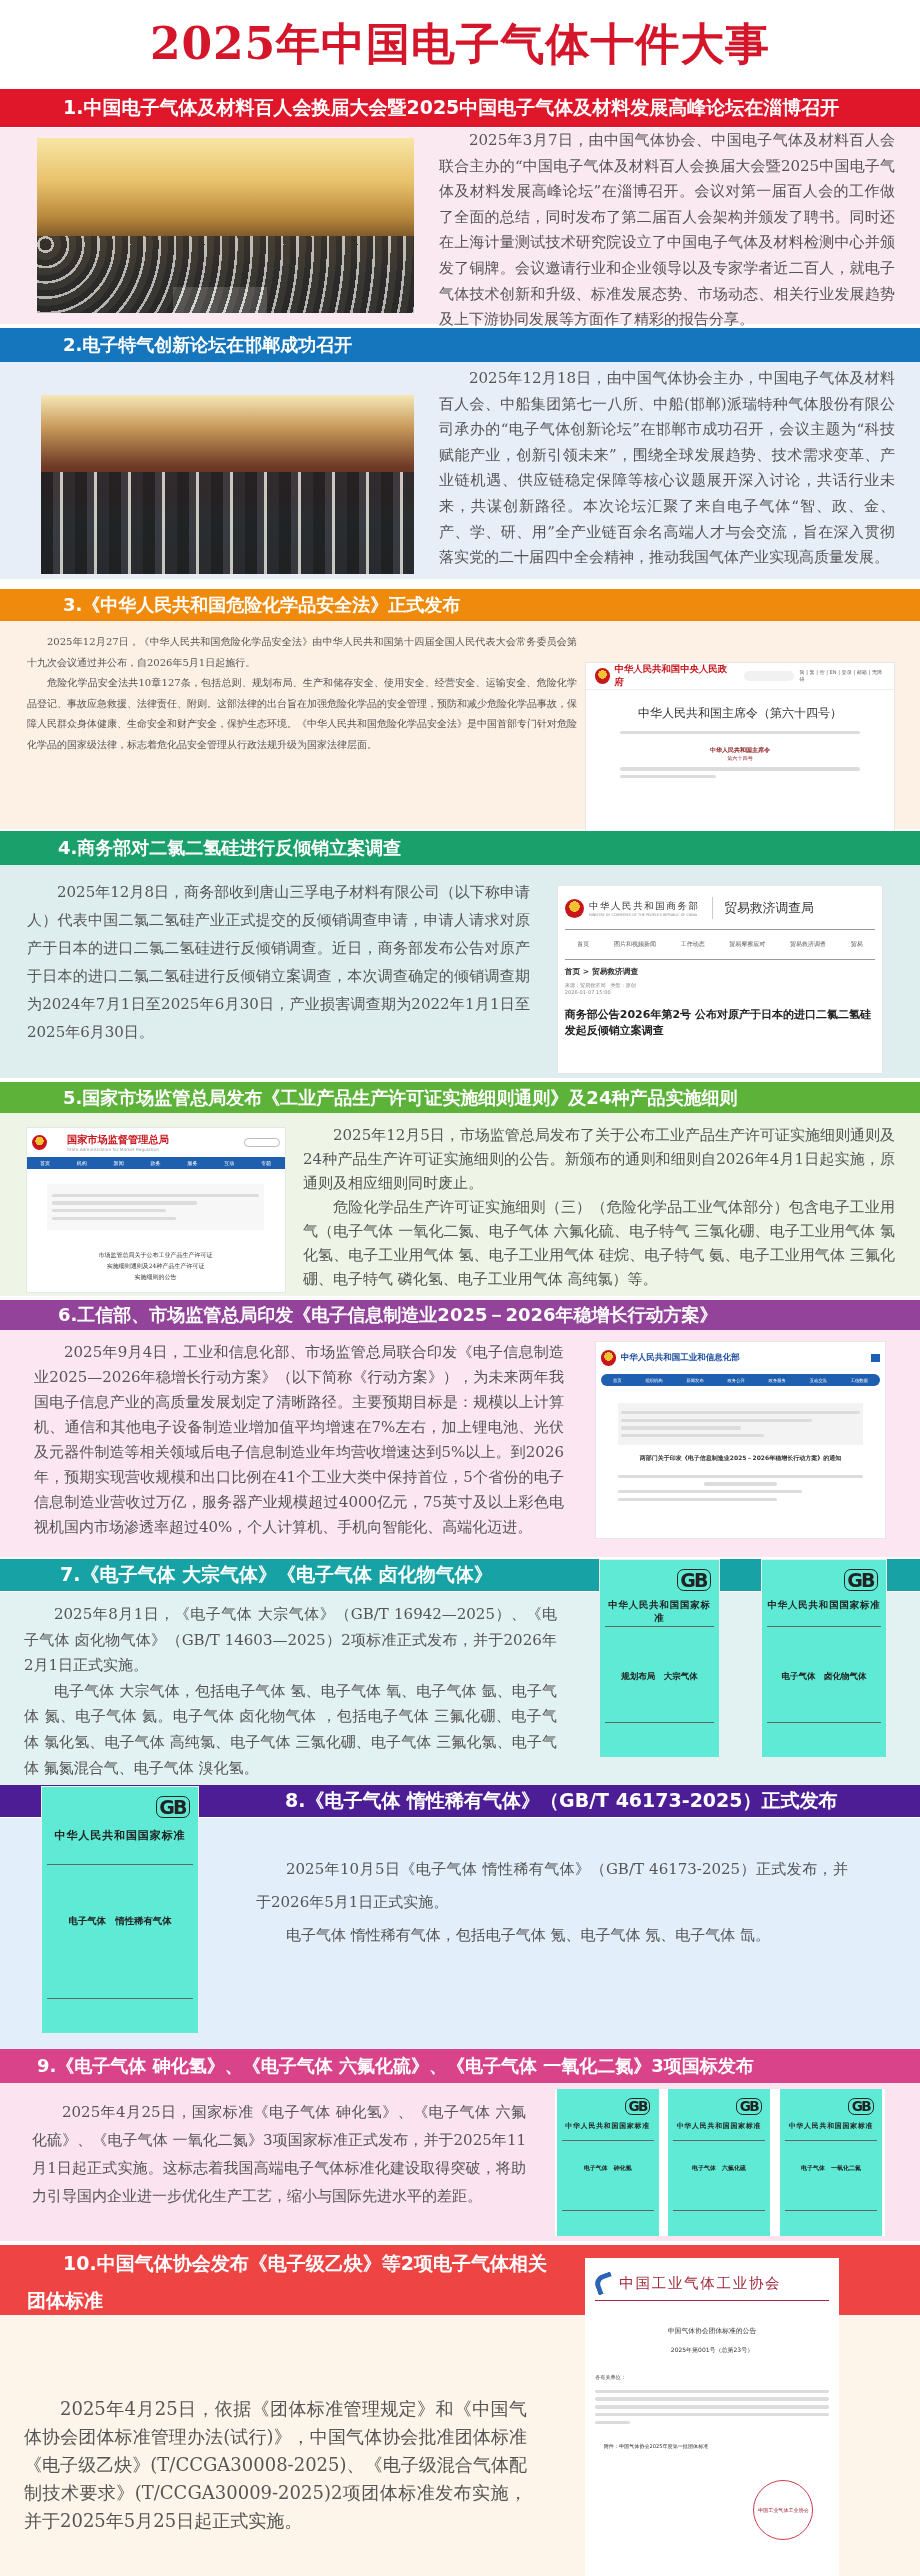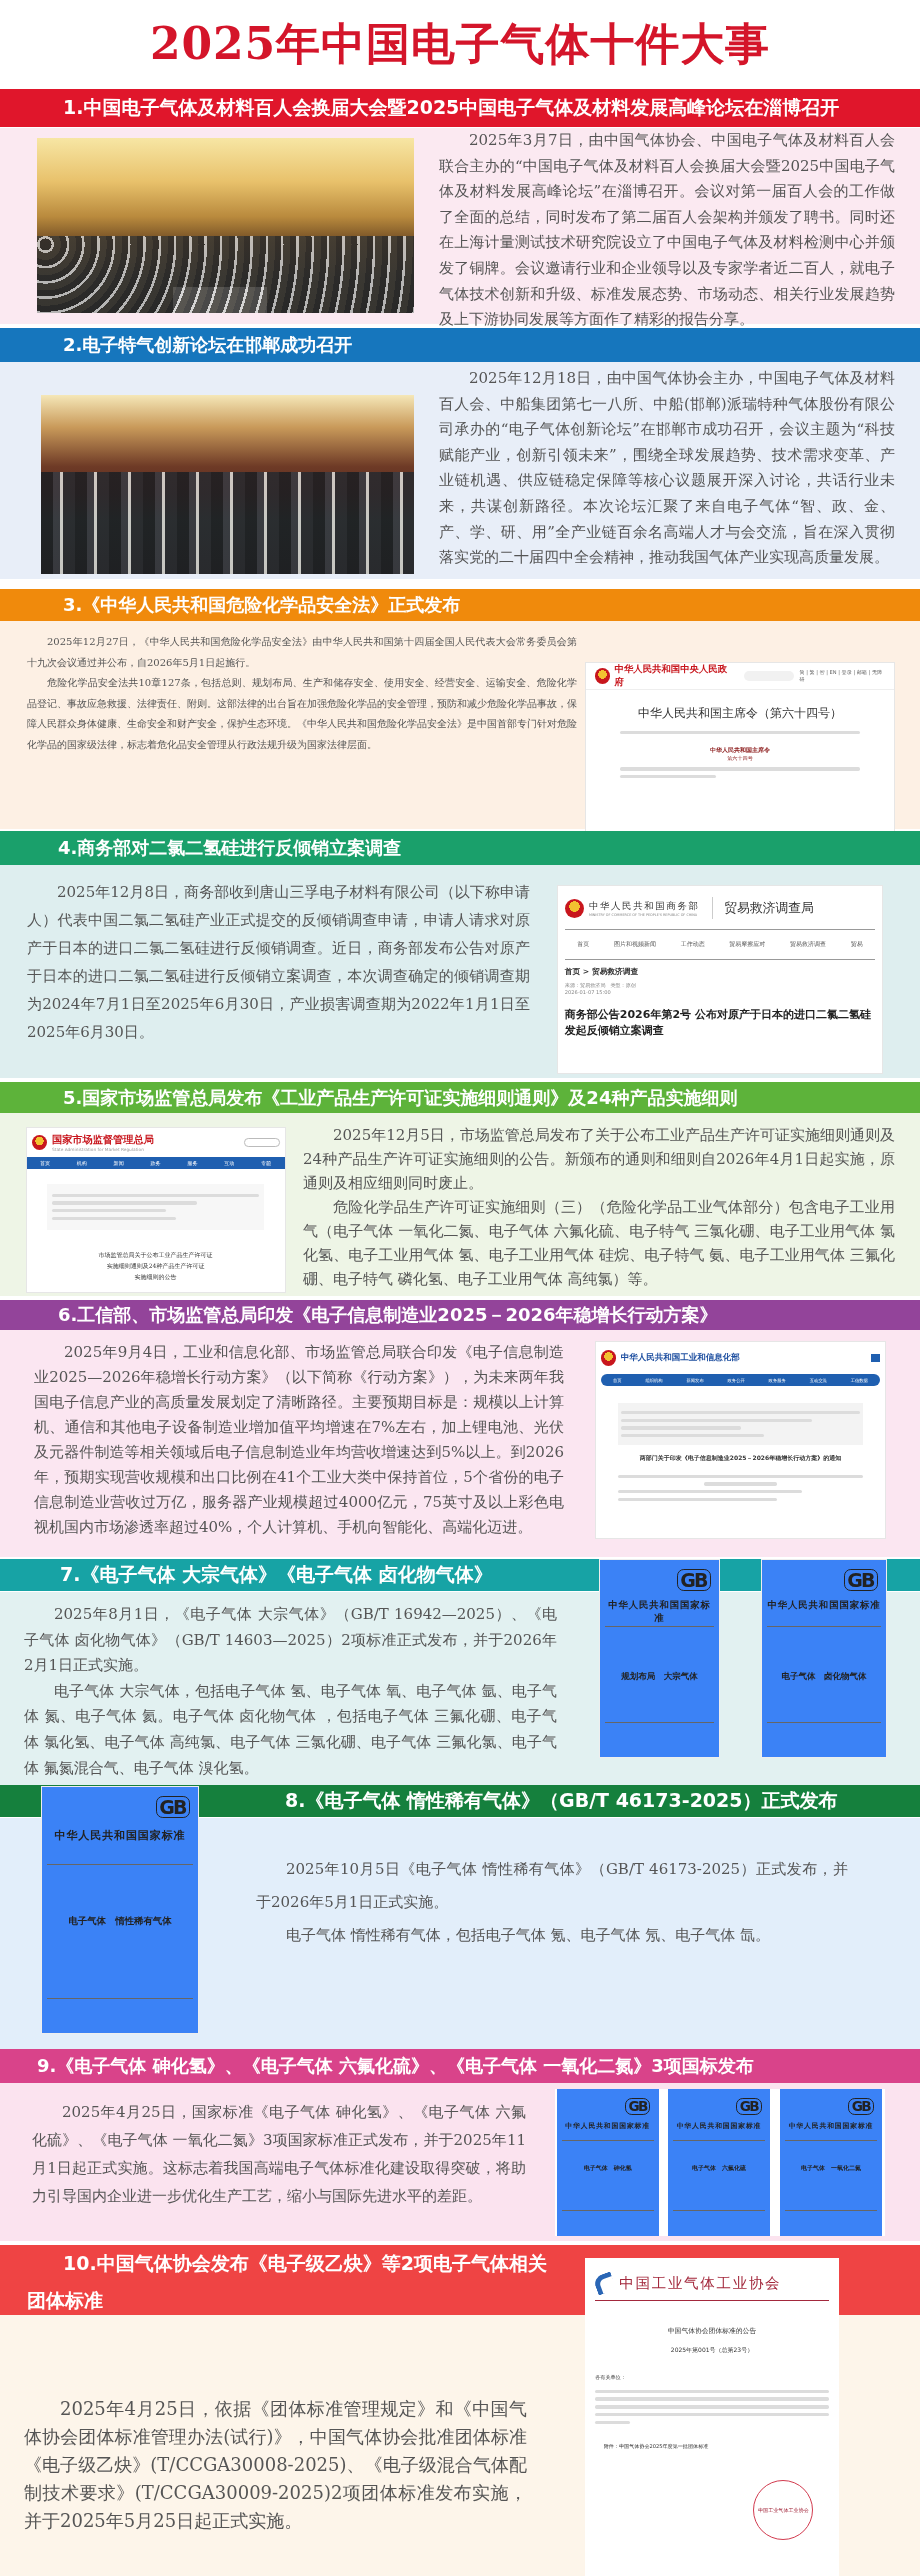--- a/index.html
+++ b/index.html
@@ -21,21 +21,21 @@
   .photo-hall1 .crowd { position: absolute; left: 0; bottom: 0; width: 100%; height: 77px;
       background: repeating-radial-gradient(circle at 8.5px 8.5px, #2b2b2b 0 6px, #cfcfcf 6px 8.5px, #3c3a35 8.5px 15.3px); opacity: .85; }
   .photo-hall2 { background: linear-gradient(180deg, #f5e7b8 0%, #c99a5a 18%, #6e3a26 40%, #5b2d22 55%, #2c4f43 70%, #1e2a26 100%); }
   .photo-hall2 .crowd { position: absolute; left: 0; bottom: 0; width: 100%; height: 102px;
       background: repeating-linear-gradient(90deg, #1f1f22 0 12px, #3a3a40 12px 19px, #d9d7d2 19px 22px, #2a2a2e 22px 34px); opacity: .9; }
 
   
   .doc { position: absolute; background: #fff; border: 0.9px solid #e6e6e6; overflow: hidden; font-family: "DejaVu Sans", "Liberation Sans", sans-serif; }
   .emblem { display: inline-block; width: 15.3px; height: 15.3px; border-radius: 50%; background: radial-gradient(circle at 50% 40%, #f2c230 0 35%, #c8161d 36% 100%); vertical-align: middle; }
   .gray-line { height: 3.4px; background: #dcdcdc; margin: 4.3px 0; border-radius: 1.7px; }
-  .gb { position: absolute; background: #3b82f6; border: 0.9px solid #eee; font-family: "DejaVu Serif", "Liberation Serif", serif; color: #222; }
+  .gb { position: absolute; background: #5eead4; border: 0.9px solid #eee; font-family: "DejaVu Serif", "Liberation Serif", serif; color: #222; }
   .gb .logo { position: absolute; right: 8.5px; top: 8.5px; font-family: "DejaVu Sans", sans-serif; font-weight: bold; font-size: 19px; letter-spacing: -1.7px; color: #222; border: 1.7px solid #222; border-radius: 6.8px; padding: 0 2.6px; line-height: 20.5px; }
   .gb .std { position: absolute; left: 5.1px; right: 5.1px; top: 39px; font-size: 9.4px; font-weight: bold; text-align: center; letter-spacing: 0.9px; }
   .gb .rule { position: absolute; left: 5.1px; right: 5.1px; top: 66px; height: 0.9px; background: #666; }
   .gb .name { position: absolute; left: 0; right: 0; top: 111px; text-align: center; font-size: 8.5px; font-weight: bold; }
   .gb .footer { position: absolute; left: 5.1px; right: 5.1px; bottom: 34px; height: 0.9px; background: #666; }
 </style>
 </head>
 <body>
 
 <div class="page">
@@ -116,21 +116,21 @@
     <div style="font-size:5.1px;color:#888;margin-top:5.1px;">
       <span>来源：贸易救济局</span>&nbsp;&nbsp;&nbsp;<span>类型：原创</span>
     </div>
     <div style="font-size:5.1px;color:#888;">2026-01-07 15:00</div>
     <div style="font-size:11px;font-weight:bold;color:#222;margin-top:12px;line-height:16px;">商务部公告2026年第2号 公布对原产于日本的进口二氯二氢硅发起反倾销立案调查</div>
   </div>
 
   <div class="body-bg" style="top:1113px;height:183px;background:#eef5e6;"></div>
   <div class="hdr" style="top:1082px;height:31px;background:#5db33a;padding-left:63px;">5.国家市场监管总局发布《工业产品生产许可证实施细则通则》及24种产品实施细则</div>
   <div class="doc" style="left:25.6px;top:1127px;width:260px;height:166px;">
-    <div style="height:29px;display:flex;align-items:center;gap:5px;padding:0 5.1px;">
+    <div style="height:29px;display:flex;align-items:center;gap:20px;padding:0 5.1px;">
       <span class="emblem"></span>
       <div>
         <div style="font-size:10.2px;color:#c8161d;font-weight:bold;">国家市场监督管理总局</div>
         <div style="font-size:4.3px;color:#999;">State Administration for Market Regulation</div>
       </div>
       <span style="flex:1"></span>
       <span style="width:36px;height:8.5px;border:0.9px solid #bbb;border-radius:4.3px;"></span>
     </div>
     <div style="height:12px;background:#1f5fb0;display:flex;justify-content:space-around;align-items:center;font-size:5.1px;color:#fff;">
       <span>首页</span>
@@ -209,21 +209,21 @@
   </div>
   <div class="gb" style="left:761px;top:1559px;width:126px;height:199px;">
     <div class="logo">GB</div>
     <div class="std">中华人民共和国国家标准</div>
     <div class="rule"></div>
     <div class="name">电子气体　卤化物气体</div>
     <div class="footer"></div>
   </div>
 
   <div class="body-bg" style="top:1818px;height:232px;background:#e2eefa;"></div>
-  <div class="hdr" style="top:1785px;height:32px;background:#15803d;padding-left:285px;font-size:19px;">8.《电子气体 惰性稀有气体》（GB/T 46173-2025）正式发布</div>
+  <div class="hdr" style="top:1785px;height:32px;background:#4c1d95;padding-left:285px;font-size:19px;">8.《电子气体 惰性稀有气体》（GB/T 46173-2025）正式发布</div>
   <div class="gb" style="left:41px;top:1786px;width:158px;height:248px;">
     <div class="logo">GB</div>
     <div class="std" style="font-size:11px;top:41px;">中华人民共和国国家标准</div>
     <div class="rule" style="top:77px;"></div>
     <div class="name" style="top:128px;font-size:9.4px;">电子气体　惰性稀有气体</div>
     <div class="footer"></div>
   </div>
   <div class="txt" style="left:256px;top:1853px;width:592px;line-height:33px;font-size:15px;">
     <p>2025年10月5日《电子气体 惰性稀有气体》（GB/T 46173-2025）正式发布，并于2026年5月1日正式实施。</p>
     <p>电子气体 惰性稀有气体，包括电子气体 氪、电子气体 氖、电子气体 氙。</p>

